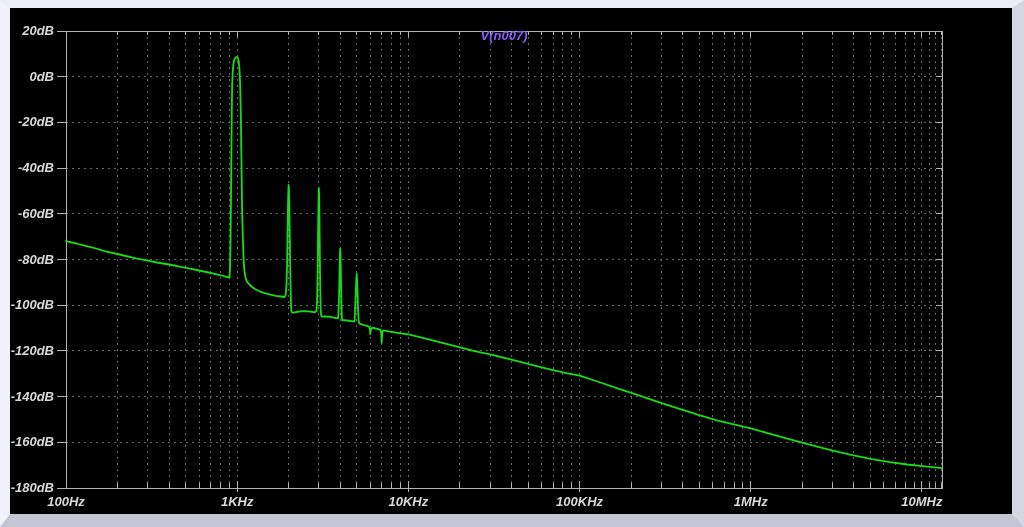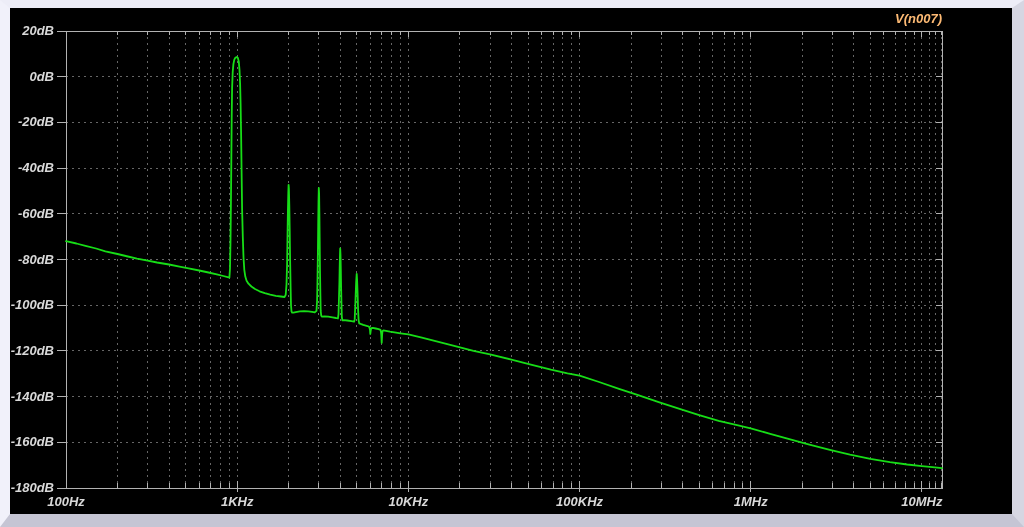--- a/index.html
+++ b/index.html
@@ -8,22 +8,22 @@
     position:relative;width:1024px;height:527px;box-sizing:border-box;
     border-top:8px solid #ededf7;
     border-left:10px solid #f1f1fa;
     border-right:12px solid #d6d6e2;
     border-bottom:13px solid #c5c5d4;
     background:#000;
     font-style:italic;
   }
   .pane{position:relative;width:1002px;height:506px;background:#000;}
   .trace-title{
-    position:absolute;left:56px;top:3px;width:876px;text-align:right;
-    font-size:13px;font-weight:bold;letter-spacing:0px;color:#fdba74;
+    position:absolute;left:56px;top:20px;width:876px;text-align:center;
+    font-size:13px;font-weight:bold;letter-spacing:0px;color:#8b5cf6;
     cursor:default;user-select:none;
   }
   svg{position:absolute;left:0;top:0;}
   text{font-family:"Liberation Sans",sans-serif;font-weight:bold;}
 </style>
 </head>
 <body>
 
 <div class="frame">
   <div class="pane">

